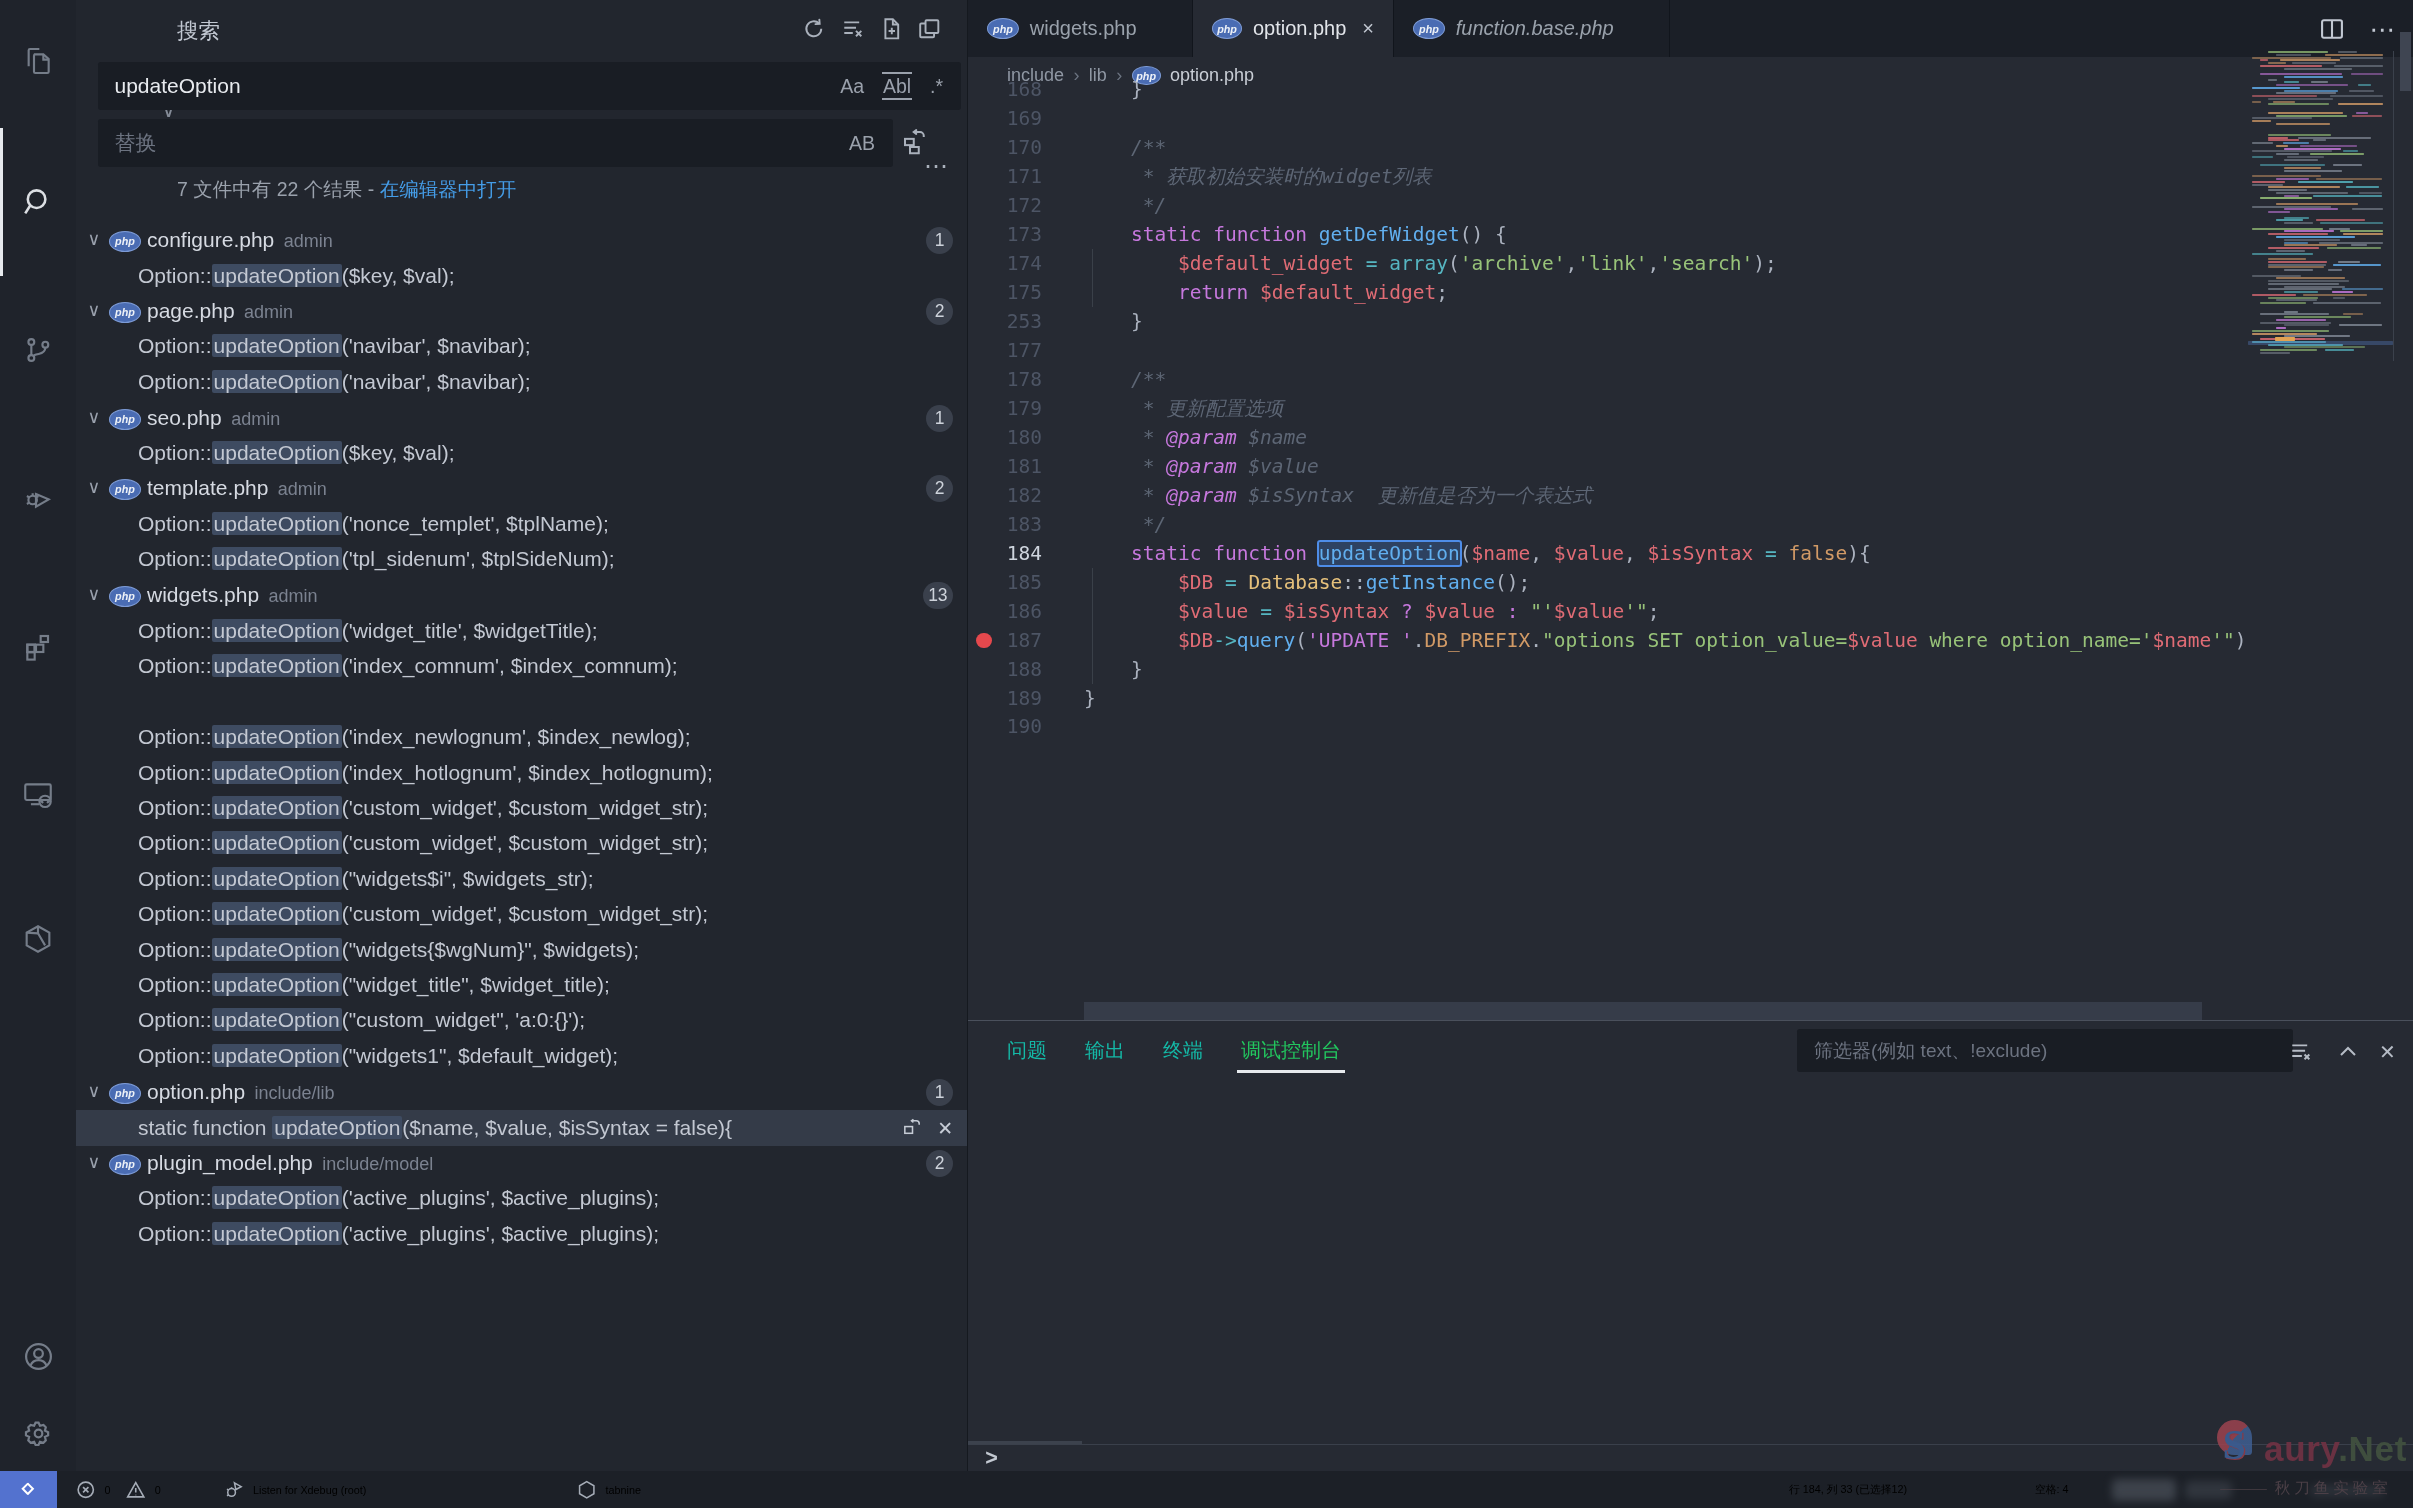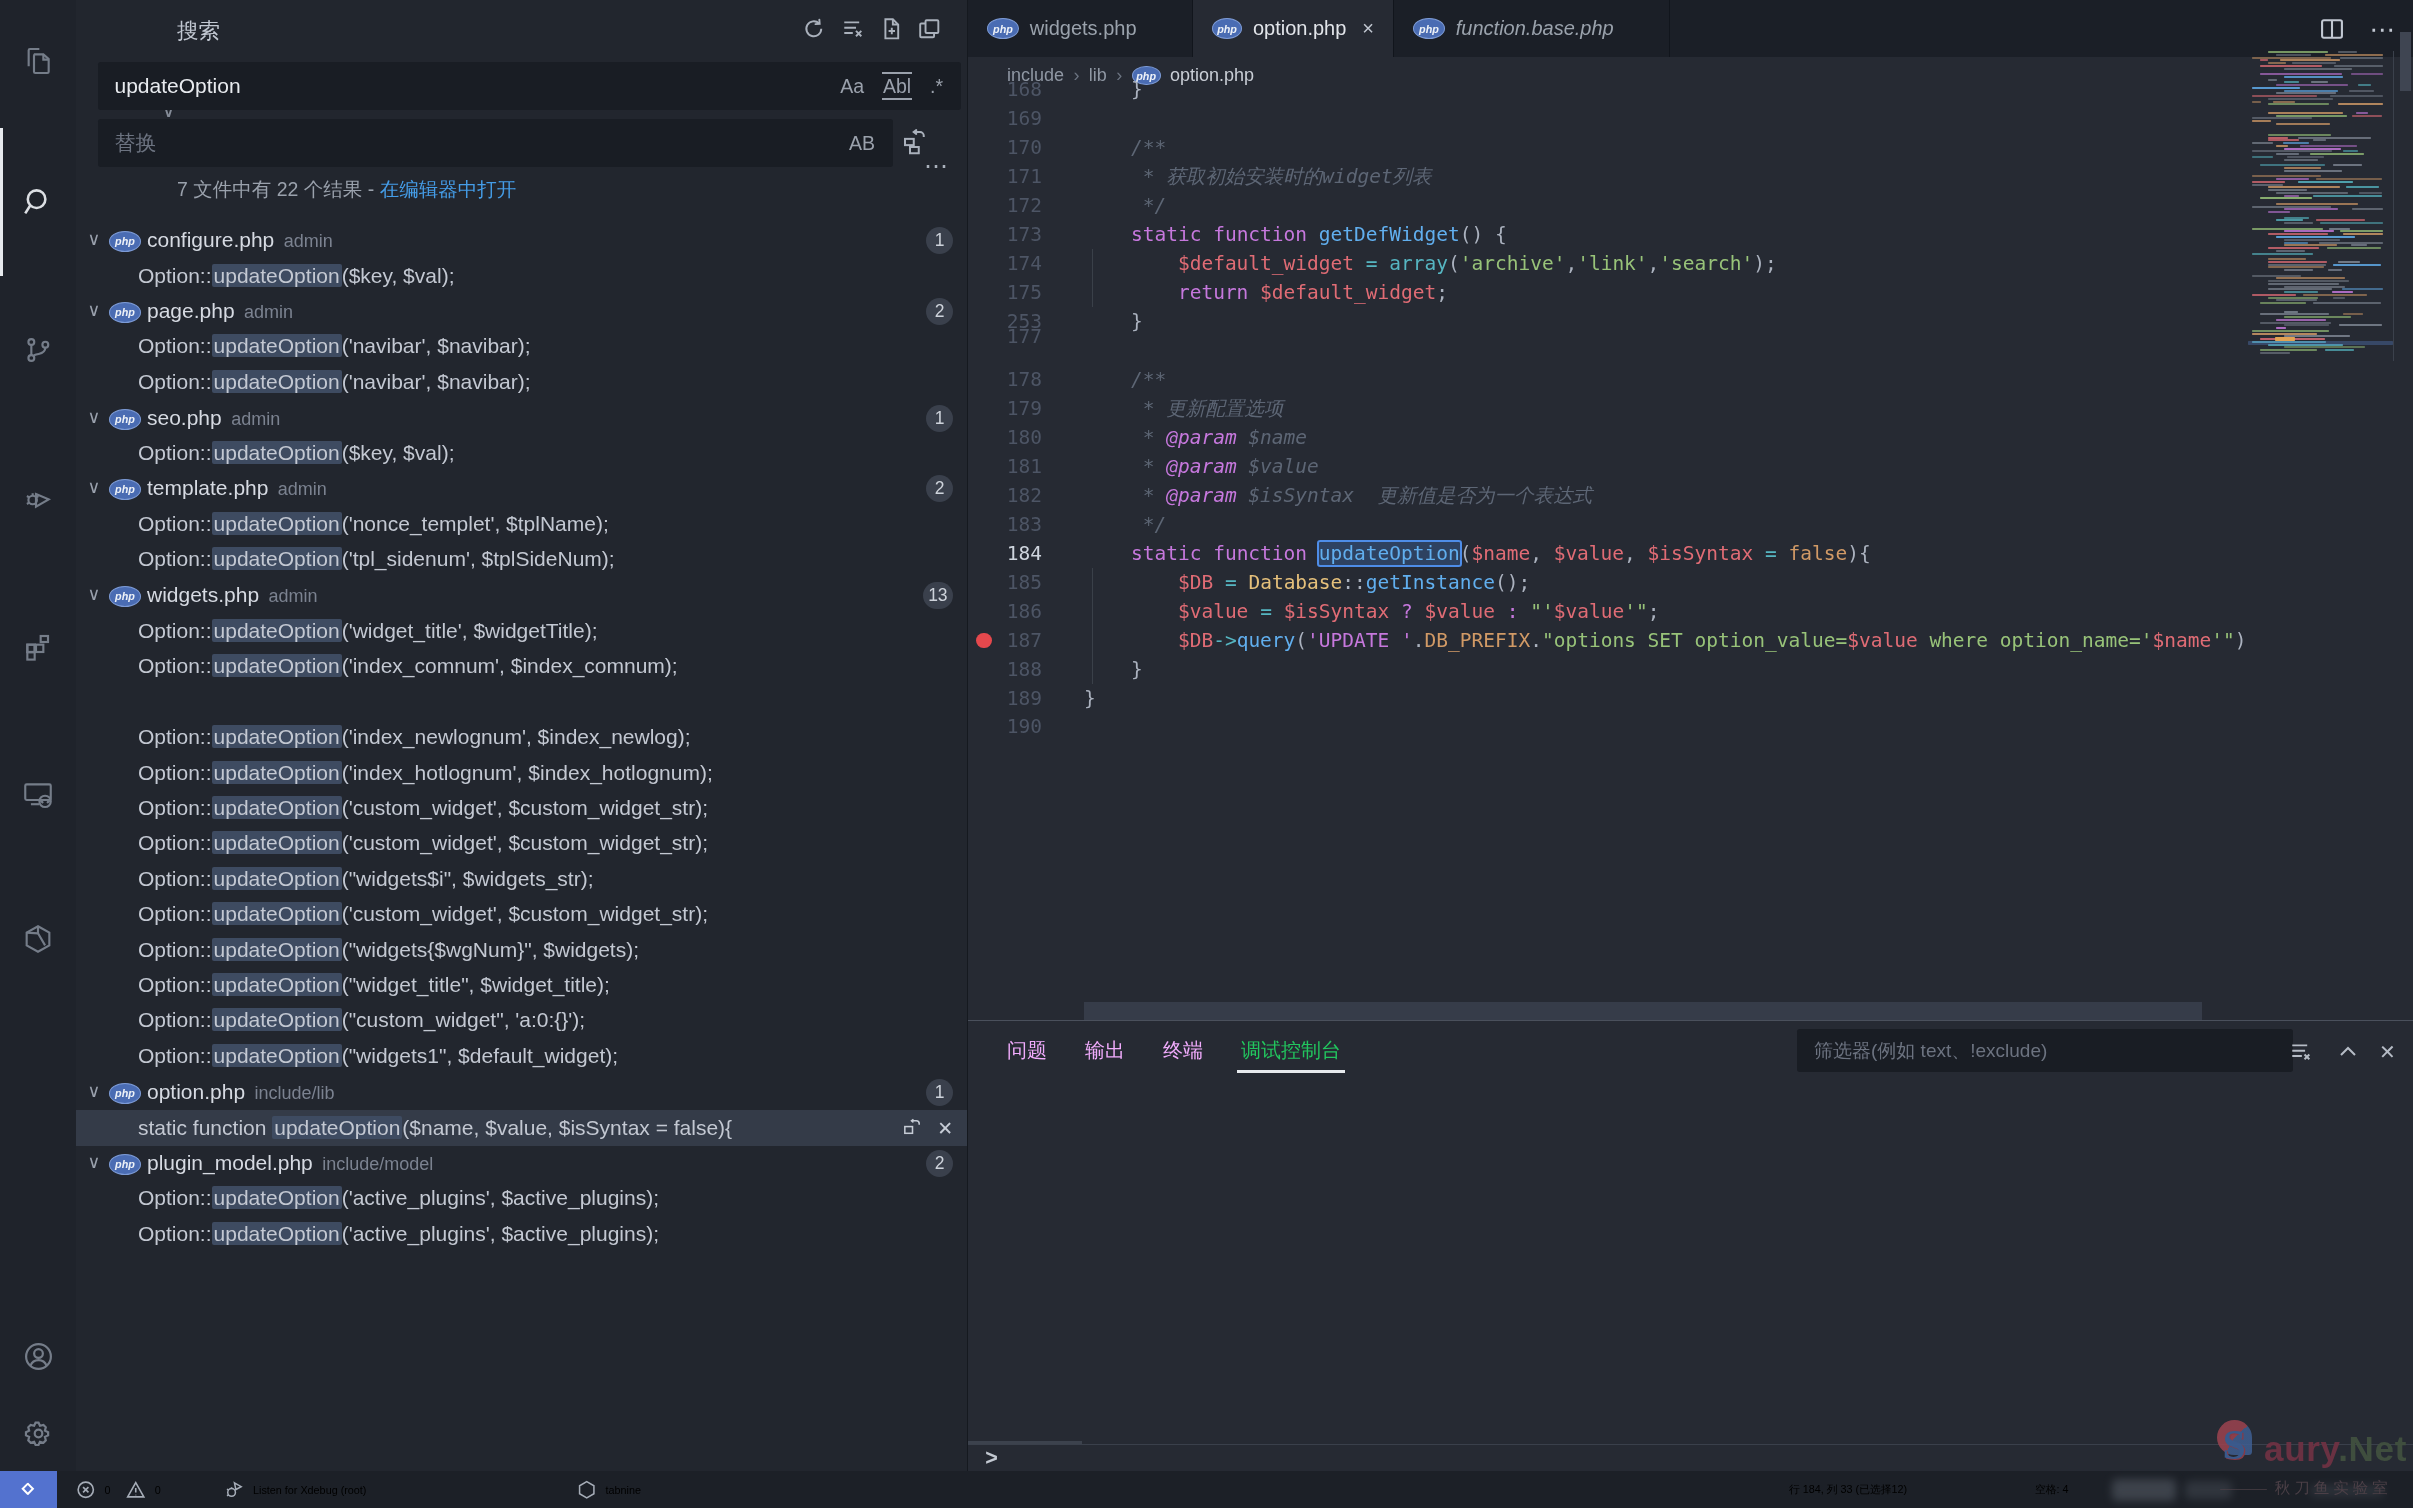--- a/index.html
+++ b/index.html
@@ -67,21 +67,21 @@
   .indent-guide{position:absolute;width:0.7px;background:#3a4049;}
   #minimap{left:2248px;top:51px;width:145px;height:310px;}
   .mm-bar{position:absolute;height:2px;border-radius:0.7px;}
   #minimap-border{left:2393px;top:51px;width:1.3px;height:310px;background:#3b414c;}
   #vscroll{left:2400px;top:32px;width:10.8px;height:59px;background:#3f4552;}
   #hscroll{left:1084px;top:1002px;width:1118px;height:17.5px;background:#3a404d;opacity:.85;}
   
   #panel-border{left:968px;top:1020px;width:1445px;height:1.3px;background:#4a505c;}
   #panel{left:968px;top:1022px;width:1445px;height:449px;background:#262a33;}
   #panel-tabs{left:1007px;top:1030px;display:flex;gap:38px;height:44px;align-items:center;}
-  .ptab{font-size:20px;color:#f0abfc;position:relative;padding-bottom:4px;}
+  .ptab{font-size:20px;color:#14b8a6;position:relative;padding-bottom:4px;}
   .ptab.active{color:#22c55e;}
   .ptab.active::after{content:"";position:absolute;left:-4px;right:-4px;bottom:-5.4px;height:2.7px;background:#e7eaee;}
   #panel-filter{left:1797px;top:1029px;width:496px;height:43px;}
   #panel-filter input{font-size:19px;}
   .panel-icon{top:1036px;width:31px;height:31px;display:flex;align-items:center;justify-content:center;color:#b6bcc6;font-size:20px;}
   #console-hscroll{left:968px;top:1441px;width:114px;height:3.4px;background:#3c424d;}
   #console-input-border{left:968px;top:1444px;width:1445px;height:1.3px;background:#3a404b;}
   #console-prompt{left:978px;top:1446px;width:27px;height:24px;color:#c3c9d2;font-size:21.5px;font-weight:bold;line-height:24px;text-align:center;}
   
   #statusbar{left:0;top:1471px;width:2413px;height:38px;background:#1c2027;color:#a6adb8;font-size:19px;}
@@ -390,21 +390,21 @@
 <div id="code-lines">
     <div class="code-line" style="top: 75px;"><span class="ln">168</span><span class="code-text"><span class="tk-pun">    }</span></span></div>
     <div class="code-line" style="top: 104px;"><span class="ln">169</span><span class="code-text"></span></div>
     <div class="code-line" style="top: 133px;"><span class="ln">170</span><span class="code-text"><span class="tk-cmt">    /**</span></span></div>
     <div class="code-line" style="top: 162px;"><span class="ln">171</span><span class="code-text"><span class="tk-cmt">     * 获取初始安装时的widget列表</span></span></div>
     <div class="code-line" style="top: 191px;"><span class="ln">172</span><span class="code-text"><span class="tk-cmt">     */</span></span></div>
     <div class="code-line" style="top: 220px;"><span class="ln">173</span><span class="code-text"><span class="tk-pun">    </span><span class="tk-kw">static function </span><span class="tk-fn">getDefWidget</span><span class="tk-pun">() {</span></span></div>
     <div class="code-line" style="top: 249px;"><span class="ln">174</span><span class="code-text"><span class="tk-pun">        </span><span class="tk-var">$default_widget</span><span class="tk-pun"> </span><span class="tk-op">=</span><span class="tk-pun"> </span><span class="tk-op">array</span><span class="tk-pun">(</span><span class="tk-str">'archive'</span><span class="tk-pun">,</span><span class="tk-str">'link'</span><span class="tk-pun">,</span><span class="tk-str">'search'</span><span class="tk-pun">);</span></span></div>
     <div class="code-line" style="top: 278px;"><span class="ln">175</span><span class="code-text"><span class="tk-pun">        </span><span class="tk-kw">return </span><span class="tk-var">$default_widget</span><span class="tk-pun">;</span></span></div>
     <div class="code-line" style="top: 307px;"><span class="ln">253</span><span class="code-text"><span class="tk-pun">    }</span></span></div>
-    <div class="code-line" style="top: 322px;"><span class="ln">177</span><span class="code-text"></span></div>
+    <div class="code-line" style="top: 336px;"><span class="ln">177</span><span class="code-text"></span></div>
     <div class="code-line" style="top: 365px;"><span class="ln">178</span><span class="code-text"><span class="tk-cmt">    /**</span></span></div>
     <div class="code-line" style="top: 394px;"><span class="ln">179</span><span class="code-text"><span class="tk-cmt">     * 更新配置选项</span></span></div>
     <div class="code-line" style="top: 423px;"><span class="ln">180</span><span class="code-text"><span class="tk-cmt">     * </span><span class="tk-cmtkw">@param </span><span class="tk-cmt">$name</span></span></div>
     <div class="code-line" style="top: 452px;"><span class="ln">181</span><span class="code-text"><span class="tk-cmt">     * </span><span class="tk-cmtkw">@param </span><span class="tk-cmt">$value</span></span></div>
     <div class="code-line" style="top: 481px;"><span class="ln">182</span><span class="code-text"><span class="tk-cmt">     * </span><span class="tk-cmtkw">@param </span><span class="tk-cmt">$isSyntax  更新值是否为一个表达式</span></span></div>
     <div class="code-line" style="top: 510px;"><span class="ln">183</span><span class="code-text"><span class="tk-cmt">     */</span></span></div>
     <div class="code-line" style="top: 539px;"><span class="ln active">184</span><span class="code-text"><span class="tk-pun">    </span><span class="tk-kw">static function </span><span class="tk-sel">updateOption</span><span class="tk-pun">(</span><span class="tk-var">$name</span><span class="tk-pun">, </span><span class="tk-var">$value</span><span class="tk-pun">, </span><span class="tk-var">$isSyntax</span><span class="tk-pun"> </span><span class="tk-op">=</span><span class="tk-pun"> </span><span class="tk-const">false</span><span class="tk-pun">){</span></span></div>
     <div class="code-line" style="top: 568px;"><span class="ln">185</span><span class="code-text"><span class="tk-pun">        </span><span class="tk-var">$DB</span><span class="tk-pun"> </span><span class="tk-op">=</span><span class="tk-pun"> </span><span class="tk-cls">Database</span><span class="tk-pun">::</span><span class="tk-fn">getInstance</span><span class="tk-pun">();</span></span></div>
     <div class="code-line" style="top: 597px;"><span class="ln">186</span><span class="code-text"><span class="tk-pun">        </span><span class="tk-var">$value</span><span class="tk-pun"> </span><span class="tk-op">=</span><span class="tk-pun"> </span><span class="tk-var">$isSyntax</span><span class="tk-pun"> </span><span class="tk-kw">?</span><span class="tk-pun"> </span><span class="tk-var">$value</span><span class="tk-pun"> </span><span class="tk-kw">:</span><span class="tk-pun"> </span><span class="tk-str">"'</span><span class="tk-var">$value</span><span class="tk-str">'"</span><span class="tk-pun">;</span></span></div>
     <div class="code-line" style="top: 626px;"><span class="bp"></span><span class="ln">187</span><span class="code-text"><span class="tk-pun">        </span><span class="tk-var">$DB</span><span class="tk-op">-&gt;</span><span class="tk-fn">query</span><span class="tk-pun">(</span><span class="tk-kw">'UPDATE '</span><span class="tk-pun">.</span><span class="tk-const">DB_PREFIX</span><span class="tk-pun">.</span><span class="tk-str">"options SET option_value=</span><span class="tk-var">$value</span><span class="tk-str"> where option_name='</span><span class="tk-var">$name</span><span class="tk-str">'"</span><span class="tk-pun">)</span></span></div>

